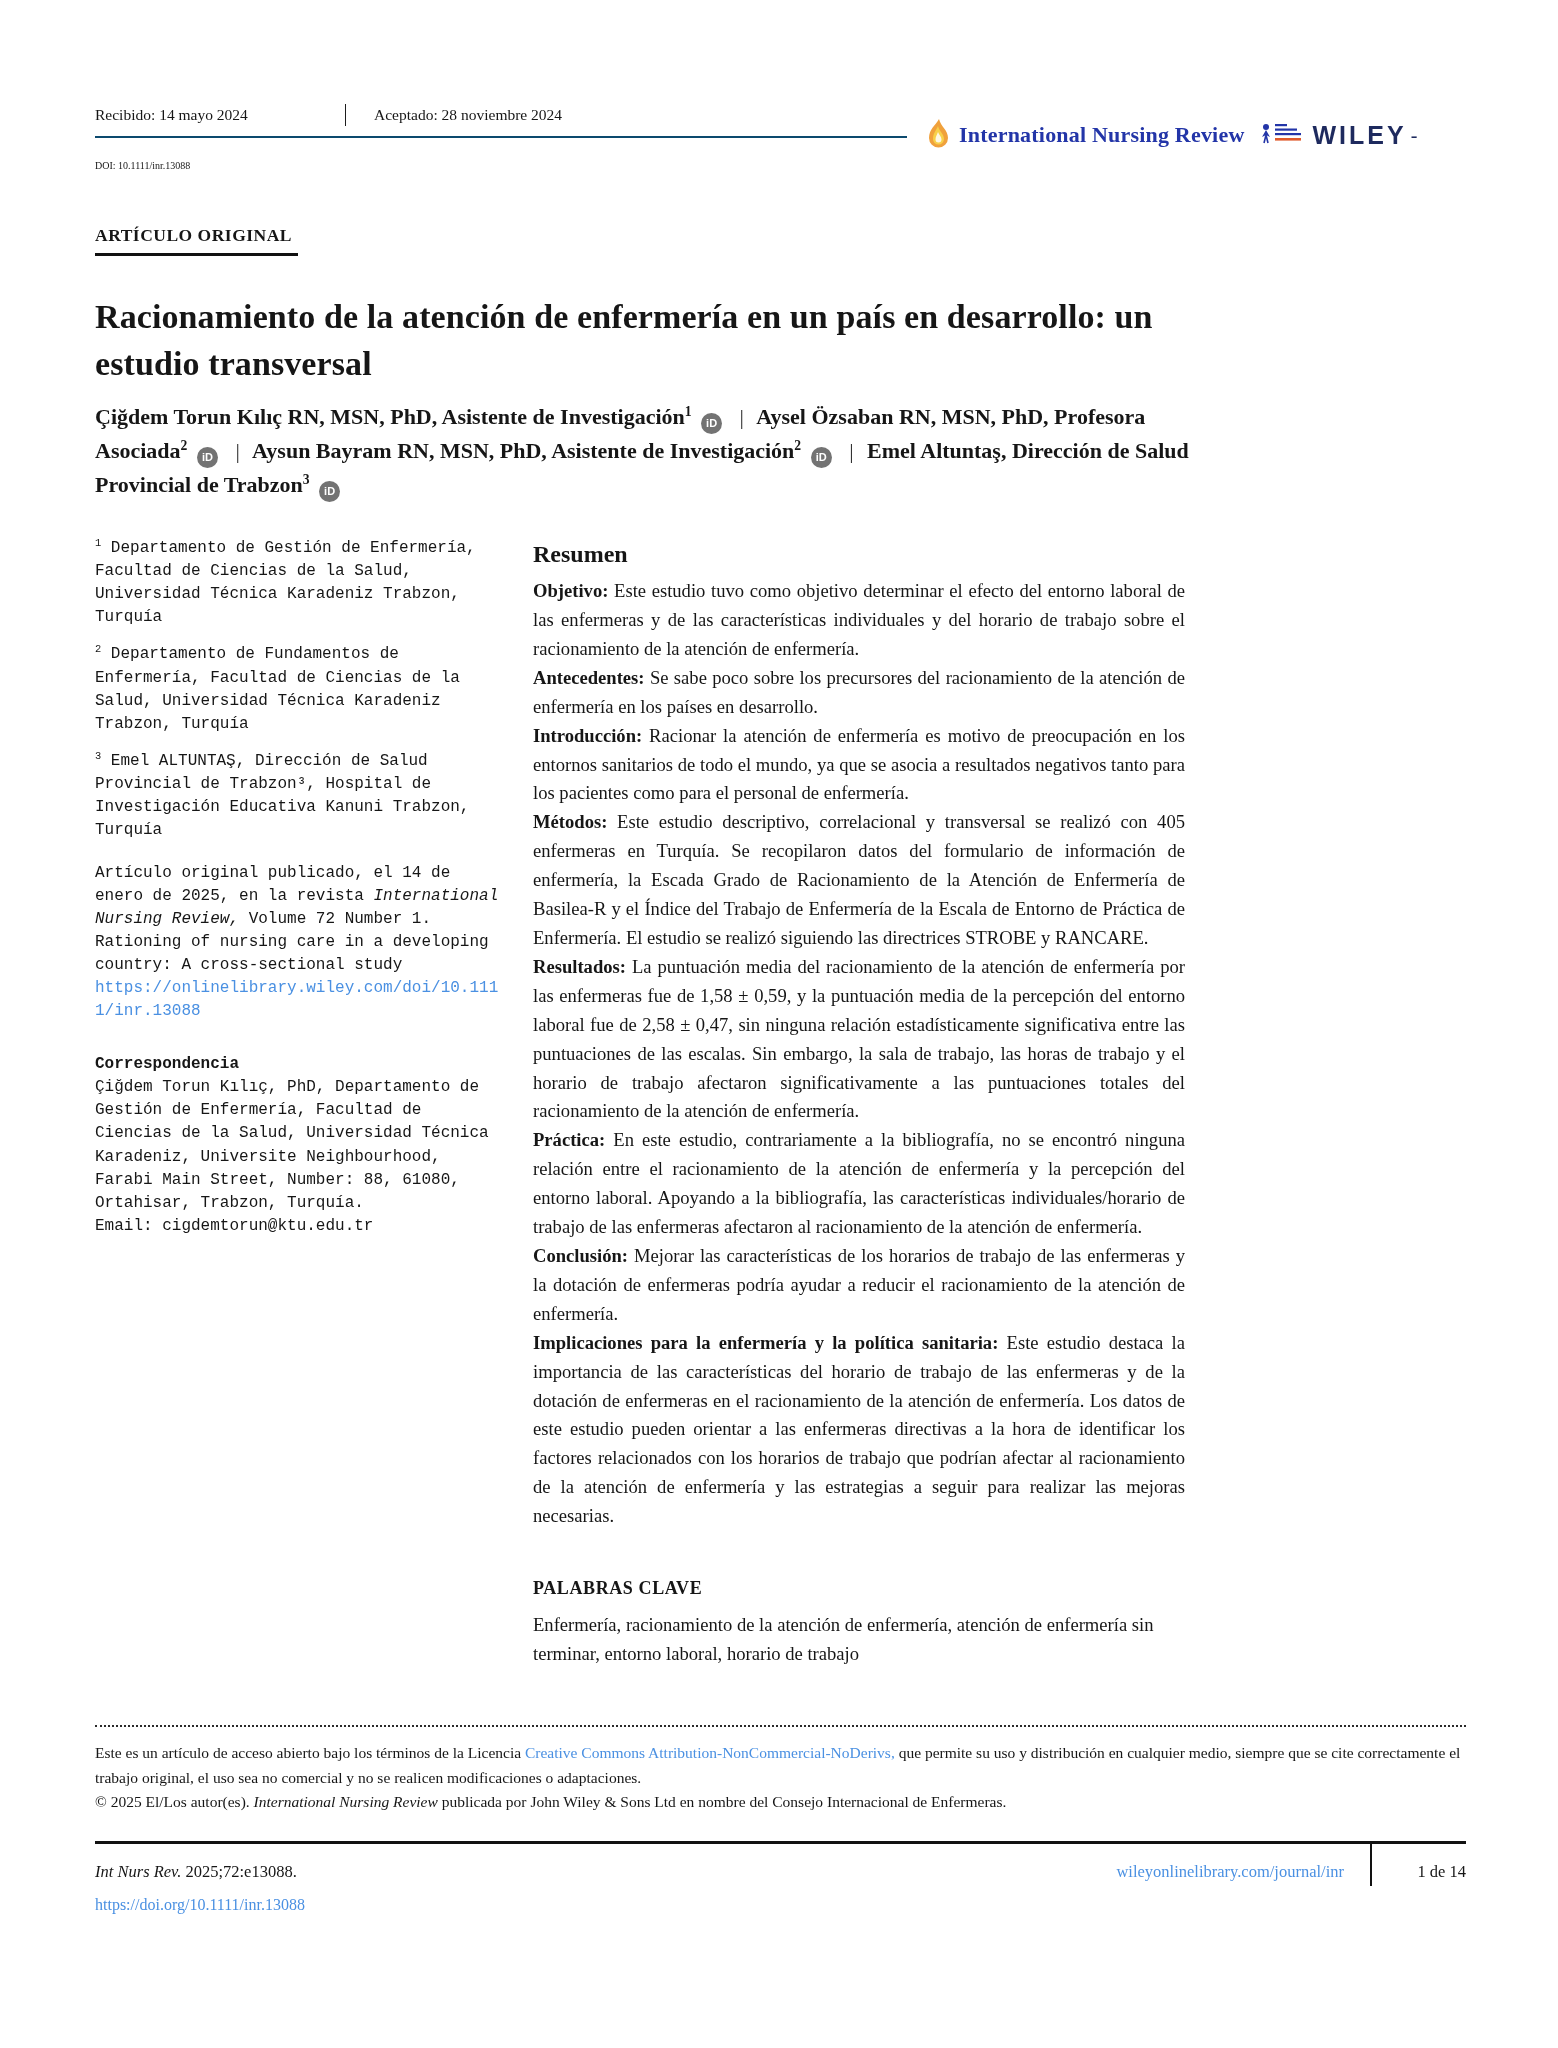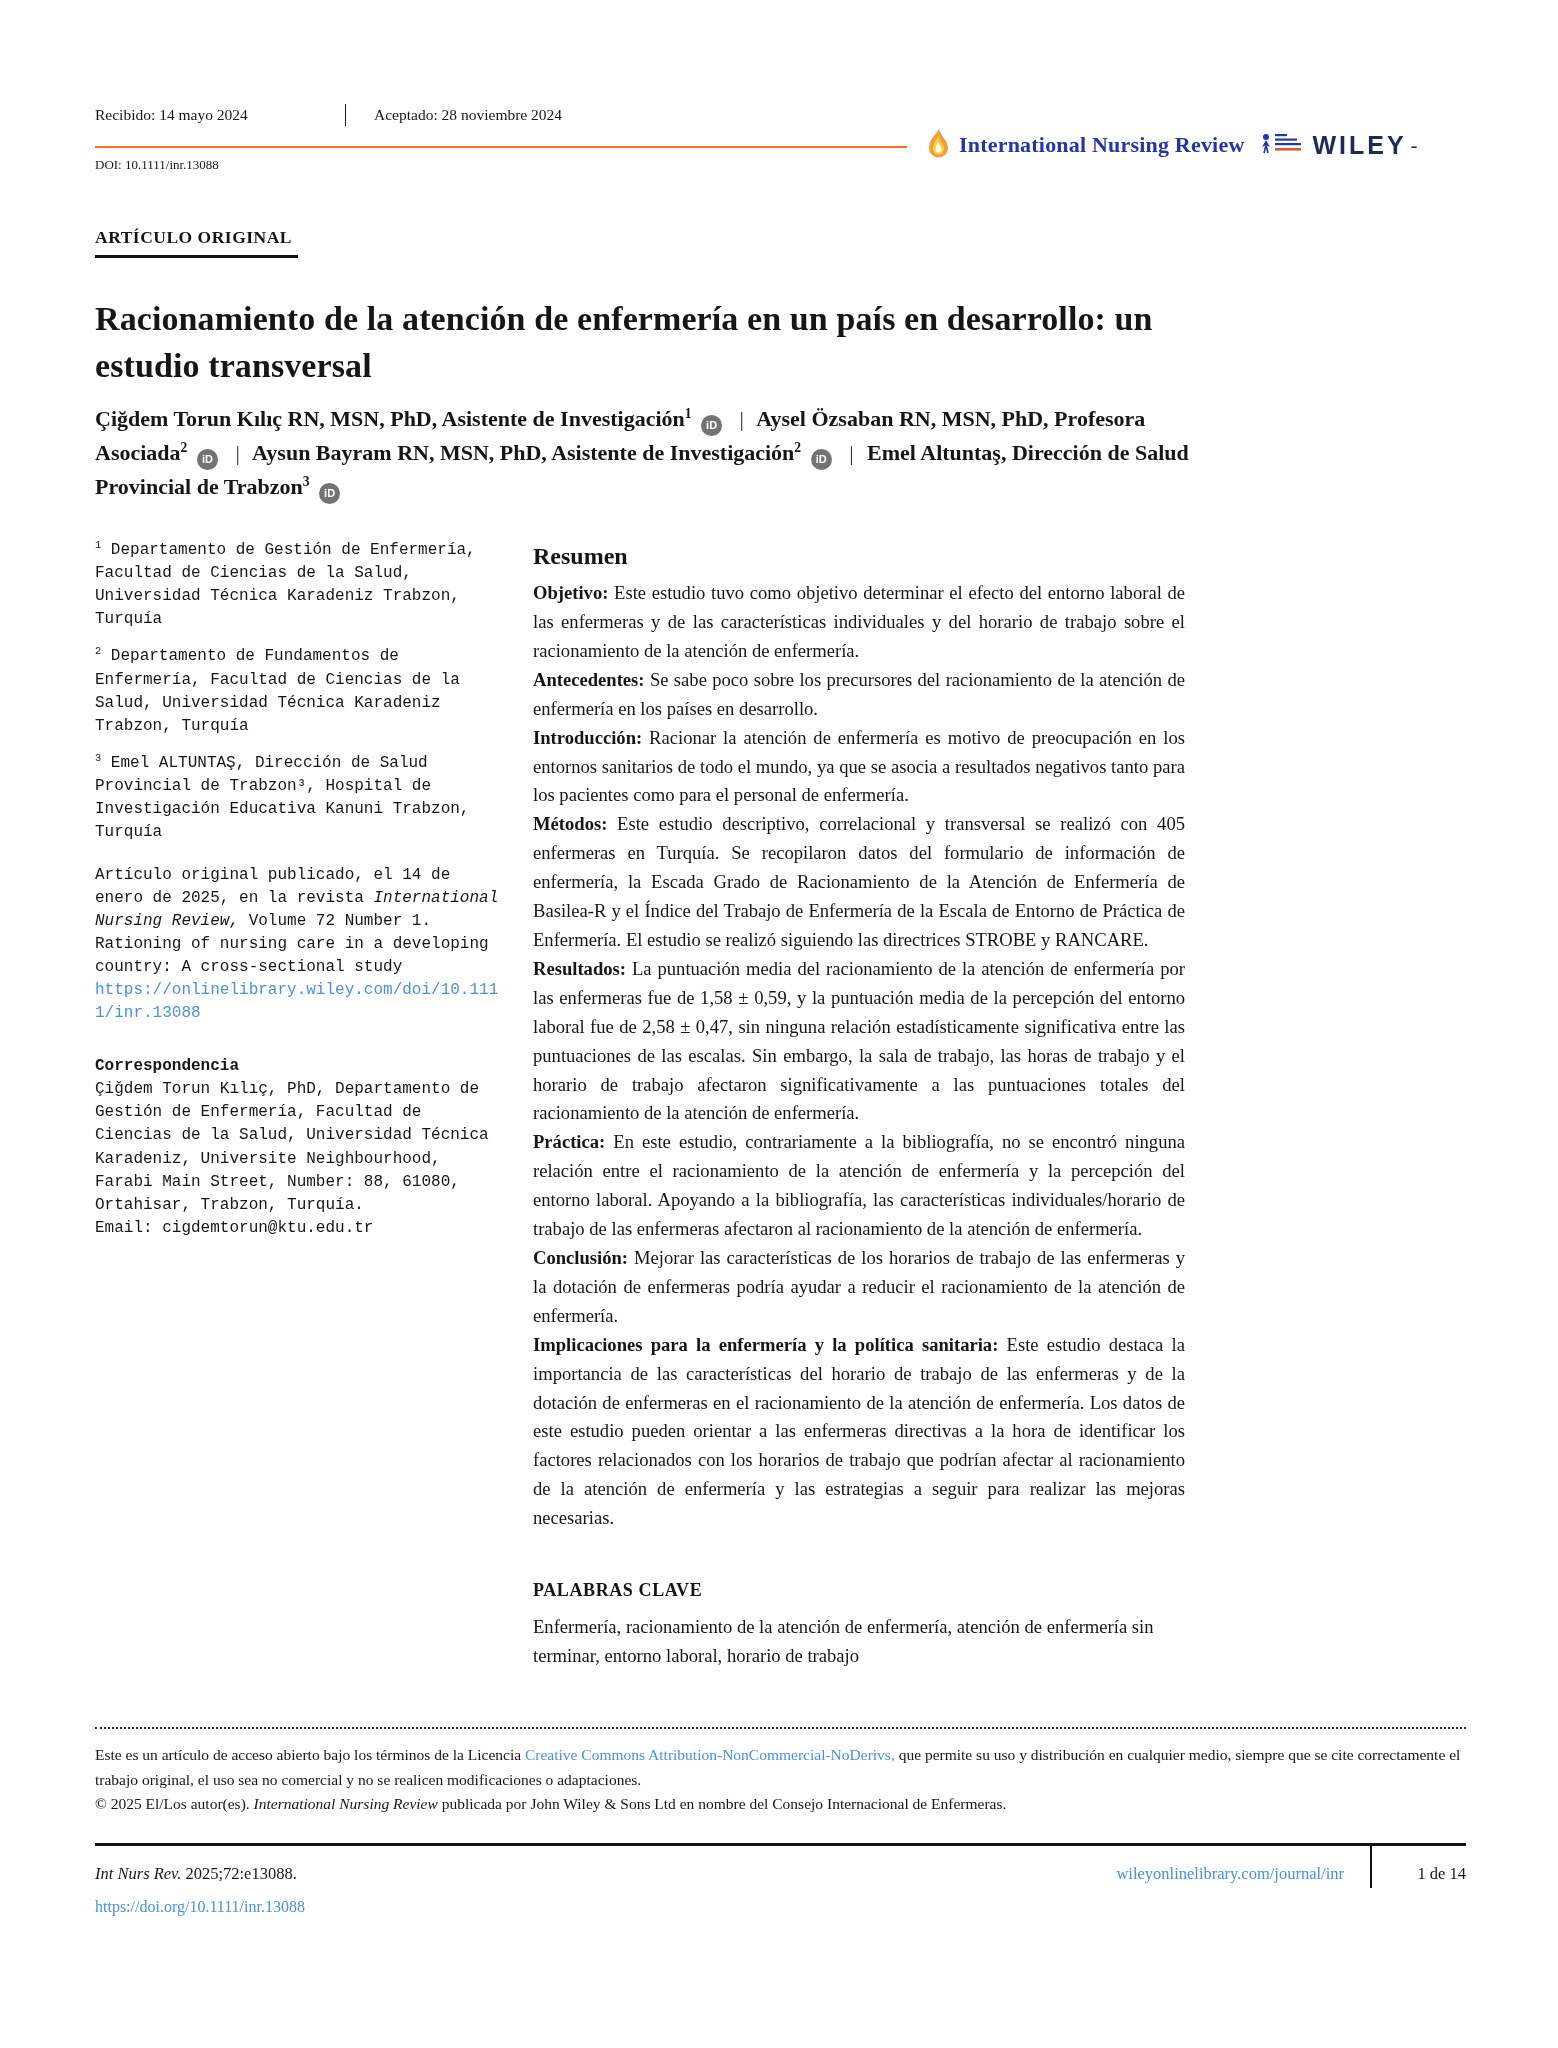--- a/index.html
+++ b/index.html
@@ -6,31 +6,31 @@
   html,body { background:#ffffff; }
   body {
     width:1558px; height:2048px; overflow:hidden;
     font-family:"Liberation Serif","DejaVu Serif",serif;
     color:#161616;
   }
   .page { padding:104px 92px 0 95px; position:relative; }
 
   
   .header-wrap { display:flex; align-items:flex-end; }
-  .header-left { width:812px; border-bottom:2px solid #f97316; padding-bottom:20px; }
+  .header-left { width:812px; border-bottom:2px solid #0c4a6e; padding-bottom:10px; }
   .dates { font-size:15.5px; display:flex; align-items:center; }
   .date-received { display:inline-block; width:250px; }
   .date-accepted { display:inline-block; border-left:1.5px solid #1d1d1d; padding-left:28px; padding-top:2px; padding-bottom:2px; }
   .header-logo { display:flex; align-items:center; margin-left:18px; margin-bottom:-14px; white-space:nowrap; }
   .flame { width:26px; height:34px; margin-right:8px; }
   .journal-name { font-size:22px; font-weight:bold; color:#2335a8; letter-spacing:0.2px; }
   .icn-mark { margin:0 10px 0 14px; }
   .wiley { font-family:"Liberation Sans","DejaVu Sans",sans-serif; font-size:25px; font-weight:bold; letter-spacing:3px; color:#1e2a5e; }
   .wiley-dash { font-size:20px; color:#1e2a5e; margin-left:4px; }
-  .doi-line { font-size:13px; margin-top:9px; }
+  .doi-line { font-size:10px; margin-top:22px; }
 
   
   .article-type { display:inline-block; margin-top:54px; font-size:17.5px; font-weight:bold; letter-spacing:0.5px; border-bottom:3.5px solid #111; padding-bottom:7px; padding-right:6px; }
   .title { margin-top:38px; font-size:34px; font-weight:bold; line-height:1.38; width:1070px; letter-spacing:0.1px; }
   .authors { margin-top:12px; width:1095px; font-size:22px; font-weight:bold; line-height:1.5; }
   .authors sup { font-size:0.62em; }
   .orcid { display:inline-block; width:21px; height:21px; border-radius:50%; background:#737373; color:#ffffff; font-family:"Liberation Sans",sans-serif; font-size:11px; font-weight:bold; text-align:center; line-height:21px; vertical-align:-3px; margin:0 4px; }
   .author-sep { font-weight:normal; color:#333; padding:0 8px; }
 
   

